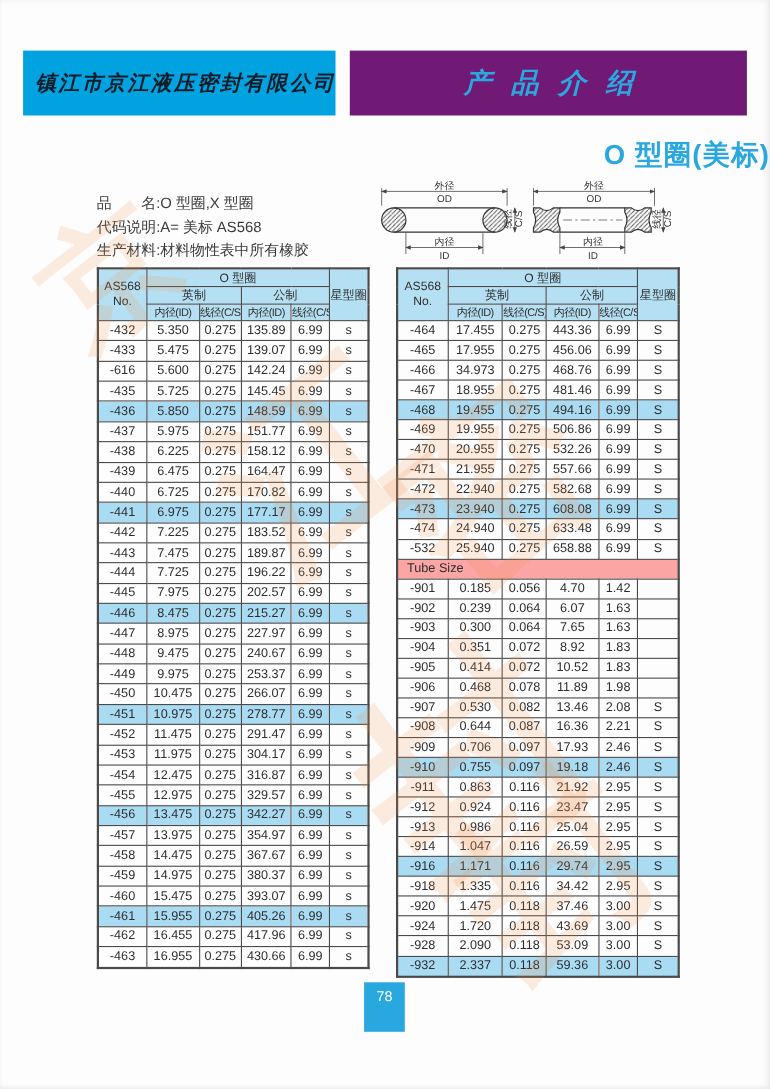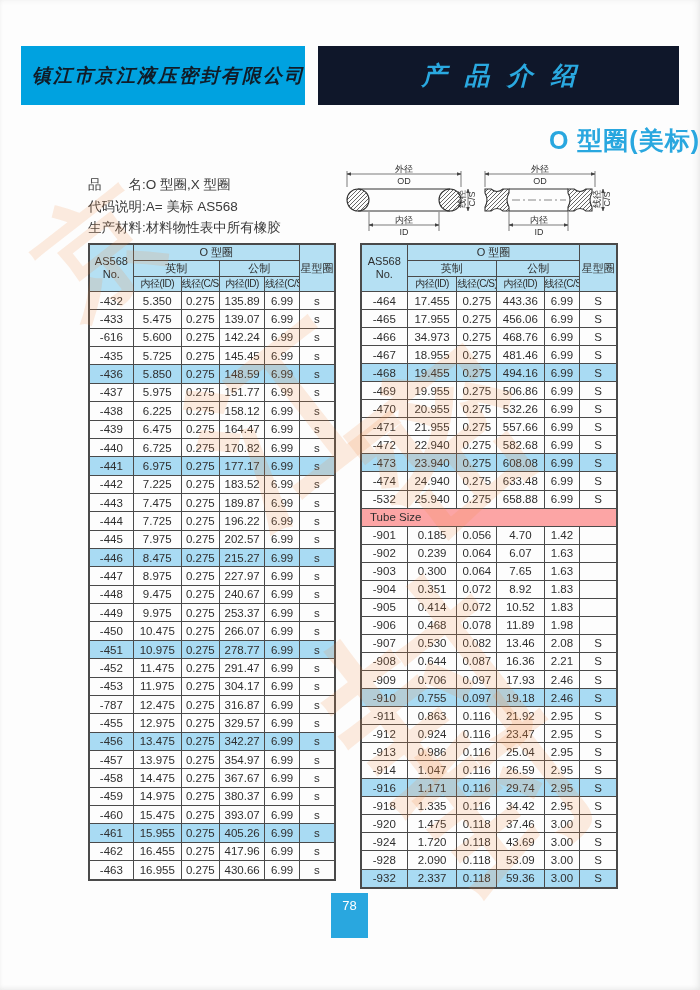--- a/index.html
+++ b/index.html
@@ -4,21 +4,21 @@
 <style>
   html,body{margin:0;padding:0;background:#e8e8e8;}
   .page{position:relative;width:700px;height:990px;background:#fdfdfd;overflow:hidden;
         font-family:"Liberation Sans",sans-serif;margin:0 auto;
         box-shadow:inset -3px 0 6px rgba(0,0,0,0.06), inset 0 -2px 4px rgba(0,0,0,0.04);}
   
   .band-left{position:absolute;left:21px;top:46px;width:284px;height:59px;background:#00a2e0;
              display:flex;align-items:center;justify-content:flex-end;}
   .band-left span{font-family:"Liberation Serif",serif;font-weight:bold;font-size:19px;
                   color:#101c28;letter-spacing:2px;font-style:italic;}
-  .band-right{position:absolute;left:318px;top:46px;width:361px;height:59px;background:#0f172a;
+  .band-right{position:absolute;left:318px;top:46px;width:361px;height:59px;background:#701a75;
               display:flex;align-items:center;justify-content:center;}
   .band-right span{font-family:"Liberation Serif",serif;font-weight:bold;font-style:italic;
                    font-size:25px;color:#2aa9e0;letter-spacing:18px;padding-left:18px;}
   
   .page-title{position:absolute;top:124px;left:0;width:100%;text-align:right;margin:0;
               font-size:25px;font-weight:bold;color:#29a7df;letter-spacing:1px;}
   
   .info{position:absolute;left:88px;top:174px;font-size:13.5px;color:#3a3a3a;line-height:21.5px;}
   
   .diag{position:absolute;}
@@ -331,21 +331,21 @@
         </tr>
         <tr>
           <td>-453</td>
           <td>11.975</td>
           <td>0.275</td>
           <td>304.17</td>
           <td>6.99</td>
           <td>s</td>
         </tr>
         <tr>
-          <td>-787</td>
+          <td>-454</td>
           <td>12.475</td>
           <td>0.275</td>
           <td>316.87</td>
           <td>6.99</td>
           <td>s</td>
         </tr>
         <tr>
           <td>-455</td>
           <td>12.975</td>
           <td>0.275</td>

